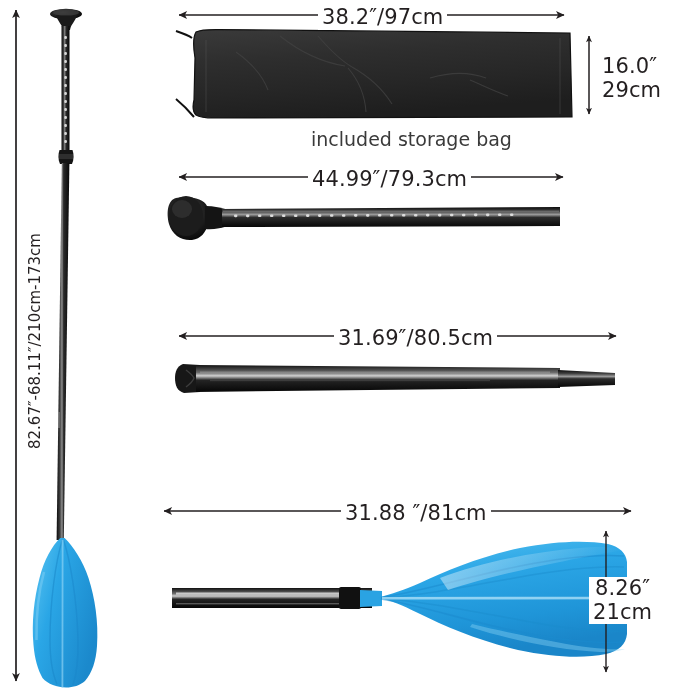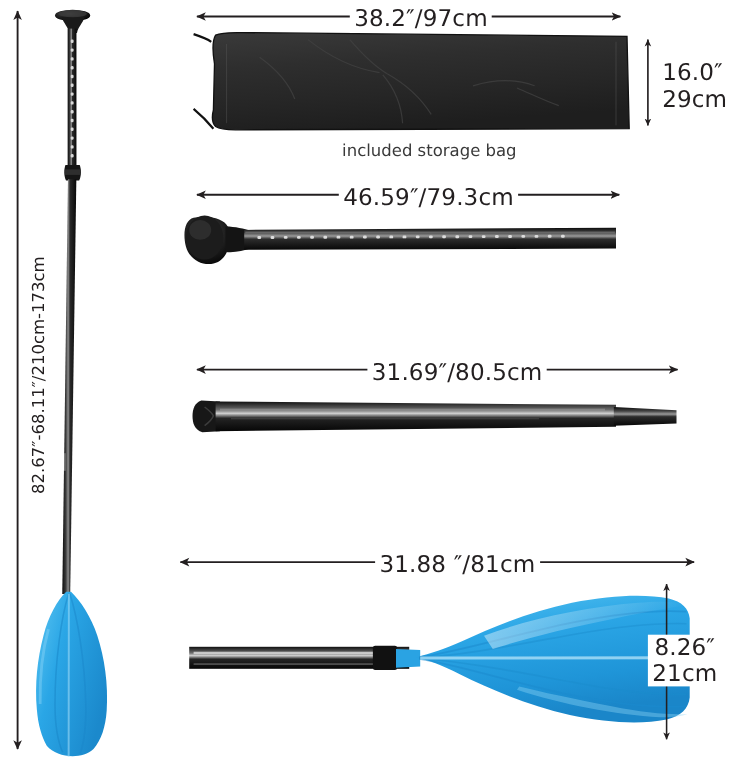--- a/index.html
+++ b/index.html
@@ -23,21 +23,21 @@
     color: #231f20;
     white-space: nowrap;
     letter-spacing: 0.1px;
     background: #ffffff;
     padding: 0 4px;
     line-height: 1.12;
   }
   .dim-label.two-line { line-height: 1.12; }
   .caption {
     position: absolute;
-    font-size: 15px;
+    font-size: 19px;
     color: #3a3a3a;
     white-space: nowrap;
   }
   .vlabel {
     position: absolute;
     font-size: 15px;
     color: #231f20;
     white-space: nowrap;
     transform-origin: 0 0;
     background: #ffffff;
@@ -293,21 +293,21 @@
 
   <div class="dim-label" style="left:318px; top:6px;">38.2″/97cm</div>
 
   <div class="dim-label two-line" style="left:598px; top:55px;">
     <div>16.0″</div>
     <div>29cm</div>
   </div>
 
   <div class="caption" style="left:311px; top:128px;">included storage bag</div>
 
-  <div class="dim-label" style="left:308px; top:168px;">46.59″/79.3cm</div>
+  <div class="dim-label" style="left:308px; top:168px;">44.99″/79.3cm</div>
 
   <div class="dim-label" style="left:334px; top:327px;">31.69″/80.5cm</div>
 
   <div class="dim-label" style="left:341px; top:502px;text-align:right;">31.88 ″/81cm</div>
 
   <div class="dim-label two-line" style="left:589px; top:577px;text-align:center;">
     <div>8.26″</div>
     <div>21cm</div>
   </div>
 

